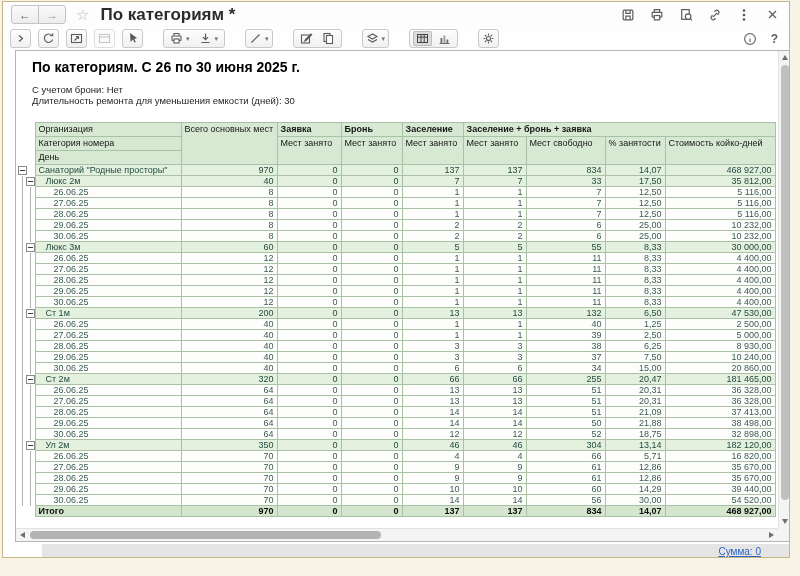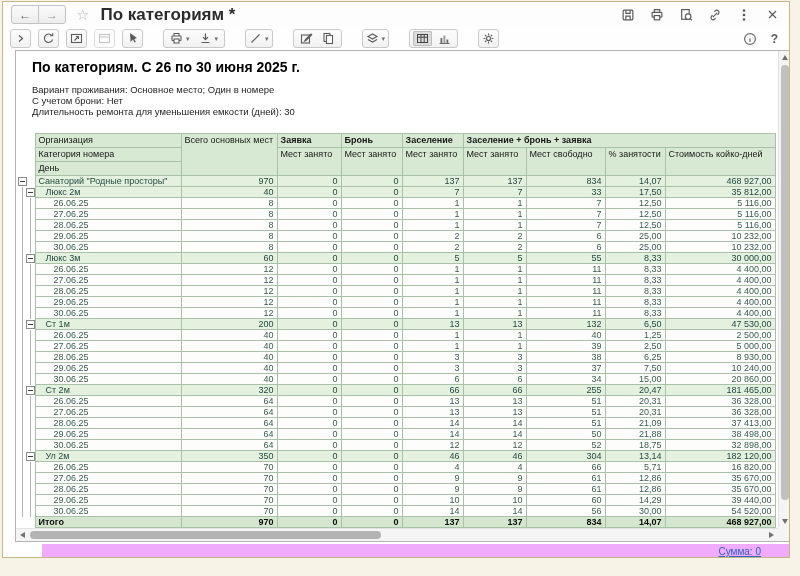--- a/index.html
+++ b/index.html
@@ -67,21 +67,21 @@
   .hthumb{position:absolute;top:2px;bottom:2px;left:14px;width:46%;background:#b3b3b3;border-radius:4px;}
   .corner{position:absolute;right:0;bottom:0;width:13px;height:13px;background:#f4f4f4;}
   .sarr{position:absolute;width:0;height:0;}
   .up{top:4px;left:3px;border-left:3.5px solid transparent;border-right:3.5px solid transparent;border-bottom:5px solid #707070;}
   .down{bottom:4px;left:3px;border-left:3.5px solid transparent;border-right:3.5px solid transparent;border-top:5px solid #707070;}
   .left{left:4px;top:3px;border-top:3.5px solid transparent;border-bottom:3.5px solid transparent;border-right:5px solid #707070;}
   .right{right:4px;top:3px;border-top:3.5px solid transparent;border-bottom:3.5px solid transparent;border-left:5px solid #707070;}
 
   
   .statusbar{position:absolute;left:0;right:0;top:542px;height:15px;display:flex;justify-content:flex-end;
-             padding-right:28px;align-items:center;background:#f0abfc;margin-left:39px;}
+             padding-right:28px;align-items:center;background:#e5e5e5;margin-left:39px;}
   .sumlink{font-size:10px;color:#2f63c4;text-decoration:underline;cursor:pointer;}
 </style>
 </head>
 <body>
 
 <div class="window">
 
   <div class="topbar">
     <div class="navbtns">
       <span class="navbtn first">←</span>
@@ -239,21 +239,20 @@
             <path d="M6.5 6v3.3M6.5 3.7v.2"></path>
           </svg>
       </span>
       <span class="qmark">?</span>
     </div>
   </div>
 
   <div class="canvas">
     <div class="rtitle">По категориям. С 26 по 30 июня 2025 г.</div>
     <div class="rparams">
-      <div>Вариант проживания: Основное место; Один в номере</div>
       <div>С учетом брони: Нет</div>
       <div>Длительность ремонта для уменьшения емкости (дней): 30</div>
     </div>
 
     <table class="rep" id="rtable">
         <colgroup>
           <col style="width: 18px;">
           <col style="width: 146px;">
           <col style="width: 96px;">
           <col style="width: 64px;">

